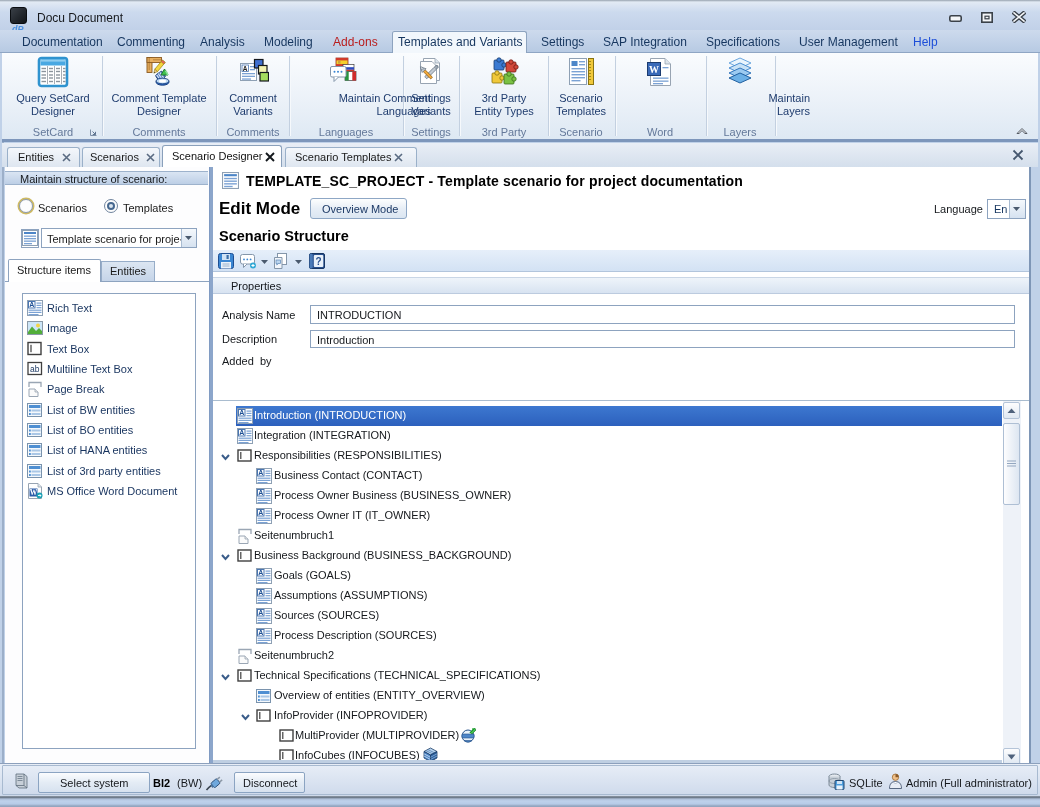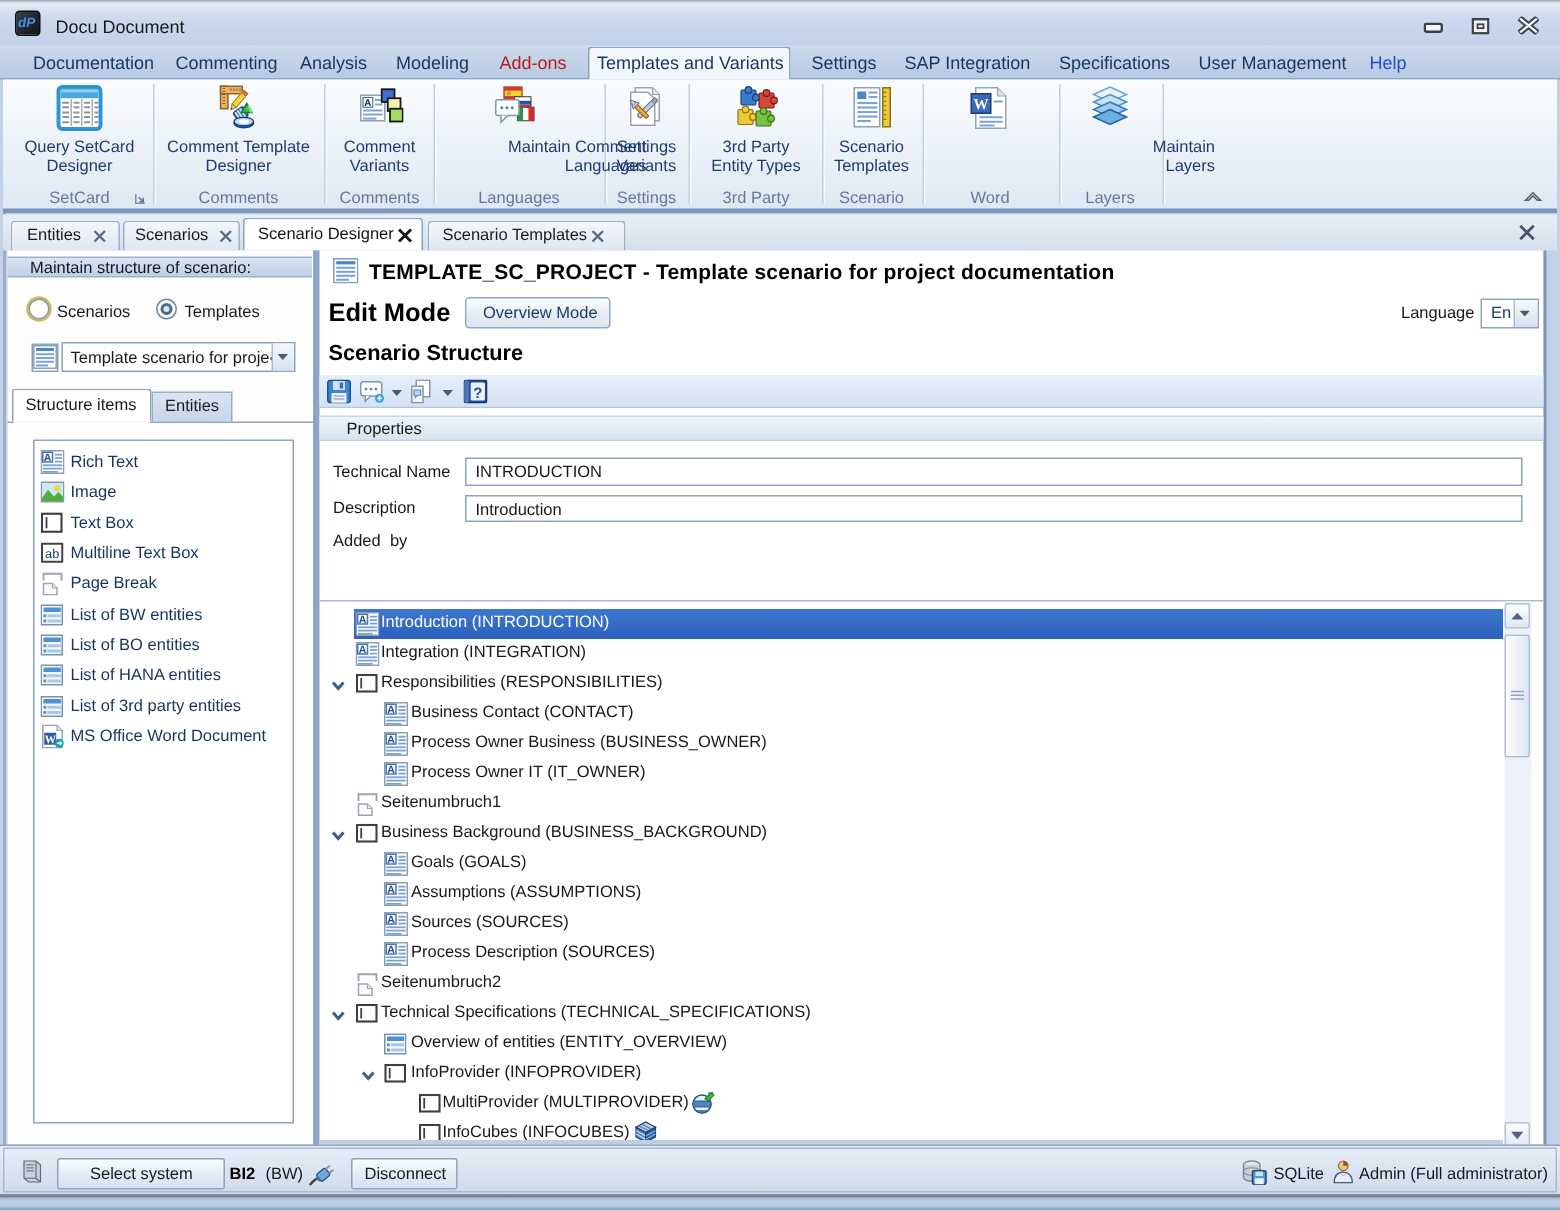--- a/index.html
+++ b/index.html
@@ -2,21 +2,21 @@
 <html><head><meta charset="utf-8"><style>
 *{margin:0;padding:0;box-sizing:border-box}
 html,body{width:1040px;height:807px;overflow:hidden}
 body{font-family:"Liberation Sans",sans-serif;font-size:11px;color:#1a1a1a;position:relative;background:#c3d3e9}
 .a{position:absolute}
 .nw{white-space:nowrap}
 </style></head><body>
 <div class="a" style="left:0;top:0;width:1040px;height:807px;background:#c0d1e8"></div>
 <div class="a" style="left:0;top:0;width:1040px;height:30px;background:linear-gradient(#97a2ae 0px,#e2eaf4 2px,#ccdaee 12px,#c1d1e8 30px)"></div>
 <div class="a" style="left:10px;top:7px;width:17px;height:17px;border-radius:3px;background:linear-gradient(135deg,#3a4048,#101318);border:1px solid #0a0d11"></div>
-<span class="a nw" style="left:12px;top:10px;font-size:9px;font-style:italic;font-weight:bold;color:#4a90e0">dP</span>
+<span class="a nw" style="left:12px;top:24px;font-size:9px;font-style:italic;font-weight:bold;color:#4a90e0">dP</span>
 <span class="a nw" style="left:37px;top:11px;font-size:12px;color:#15181c">Docu Document</span>
 <svg width="13" height="7" viewBox="0 0 13 7" style="position:absolute;left:949px;top:15px">
     <rect x="0.8" y="0.8" width="11.4" height="5.4" rx="1.5" fill="#f4f6f8" stroke="#3a4149" stroke-width="1.6"></rect>
   </svg>
 <svg width="12" height="11" viewBox="0 0 12 11" style="position:absolute;left:981px;top:12px">
     <rect x="0.8" y="0.8" width="10.4" height="9.4" fill="#f4f6f8" stroke="#3a4149" stroke-width="1.6"></rect>
     <rect x="3.4" y="3.6" width="5.2" height="3.8" fill="#3a4149"></rect>
     <rect x="4.6" y="4.8" width="2.8" height="1.4" fill="#f4f6f8"></rect>
   </svg>
 <svg width="14" height="12" viewBox="0 0 14 12" style="position:absolute;left:1012px;top:11px">
@@ -429,21 +429,21 @@
     <path d="M0 0 L7 0 L3.5 4 Z" fill="#4a5a6e"></path>
   </svg>
 <svg width="16" height="16" viewBox="0 0 16 16" style="position:absolute;left:309px;top:253px">
     <rect x="0.5" y="0.5" width="15" height="15" rx="1.5" fill="#28508e" stroke="#163563"></rect>
     <rect x="0.5" y="0.5" width="3.2" height="15" rx="1.5" fill="#4a7ab8"></rect>
     <rect x="4.8" y="2" width="9.5" height="12" rx="1" fill="#e9f1fa"></rect>
     <text x="9.6" y="12" font-size="10" font-weight="bold" fill="#28508e" text-anchor="middle" font-family="Liberation Sans">?</text>
   </svg>
 <div class="a" style="left:213px;top:277px;width:816px;height:17px;background:linear-gradient(#eef4fa,#d8e3f1);border-top:1px solid #c9d6e6;border-bottom:1px solid #bccbdf"></div>
 <span class="a nw" style="left:231px;top:280px;color:#15181c">Properties</span>
-<span class="a nw" style="left:222px;top:309px;color:#15181c">Technical Name</span>
+<span class="a nw" style="left:222px;top:309px;color:#15181c">Analysis Name</span>
 <div class="a" style="left:310px;top:305px;width:705px;height:19px;background:#fff;border:1px solid #8da3bf"></div>
 <span class="a nw" style="left:317px;top:309px;color:#15181c">INTRODUCTION</span>
 <span class="a nw" style="left:222px;top:333px;color:#15181c">Description</span>
 <div class="a" style="left:310px;top:330px;width:705px;height:18px;background:#fff;border:1px solid #8da3bf"></div>
 <span class="a nw" style="left:317px;top:334px;color:#15181c">Introduction</span>
 <span class="a nw" style="left:222px;top:355px;color:#15181c">Added&nbsp; by</span>
 <div class="a" style="left:213px;top:400px;width:816px;height:1px;background:#a9bccf"></div>
 <div class="a" style="left:236px;top:406px;width:766px;height:20px;background:linear-gradient(#3d78d0,#2c60bd)"></div>
 <svg width="16" height="16" viewBox="0 0 16 16" style="position:absolute;left:237px;top:408px;width:16px;height:16px">
     <rect x="0.5" y="0.5" width="15" height="15" fill="#fff" stroke="#8ea0b4"></rect>

